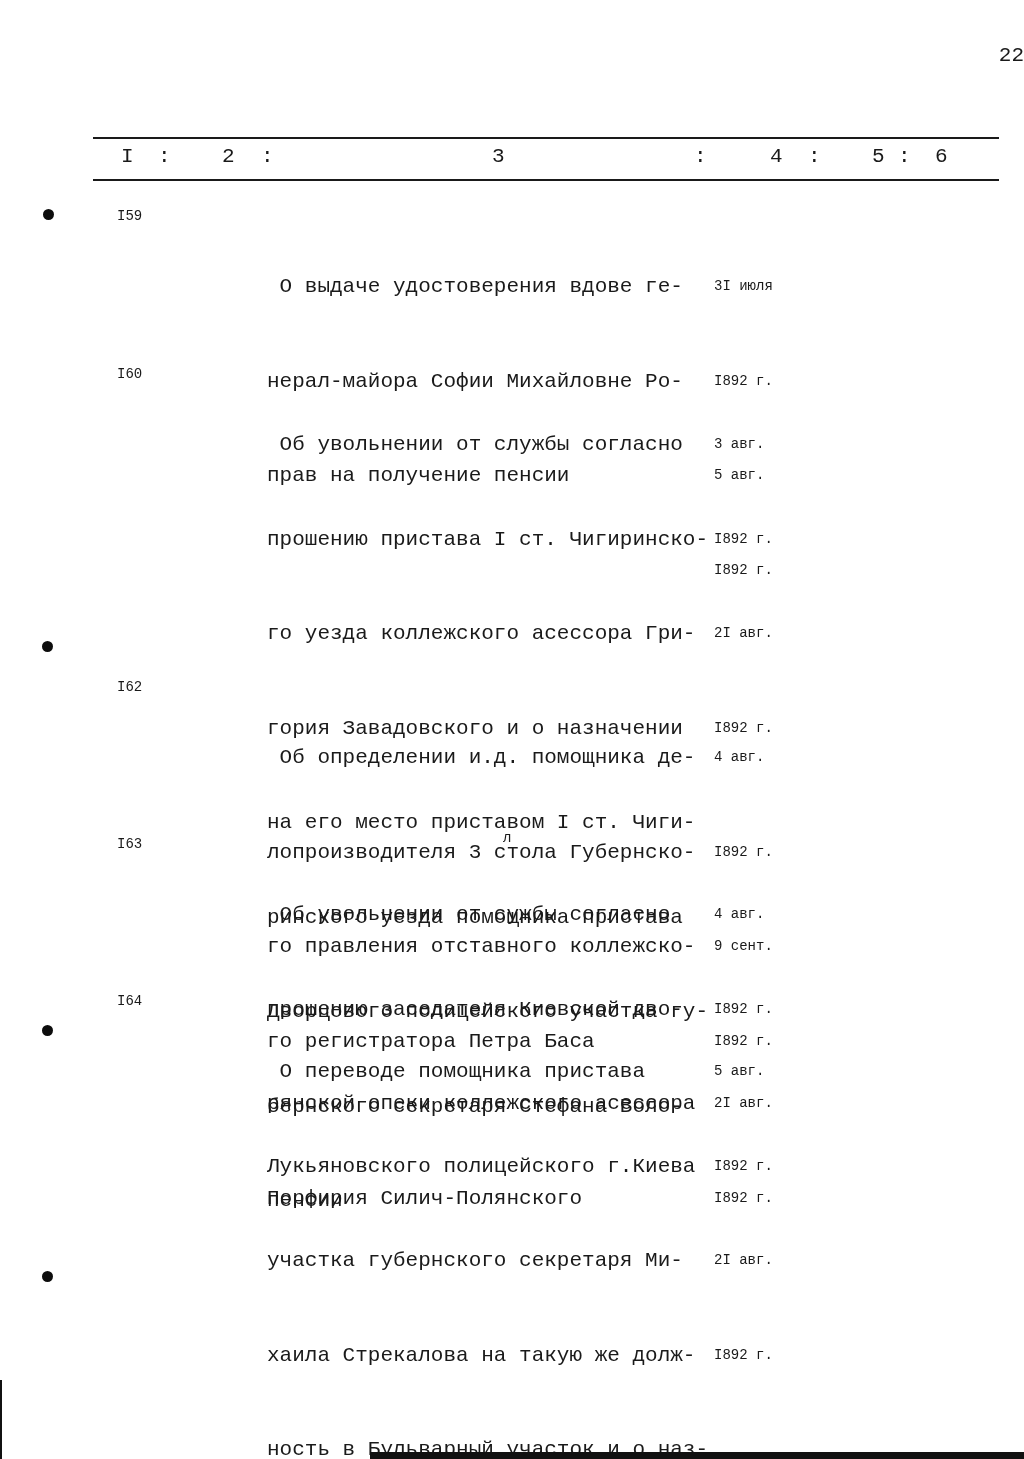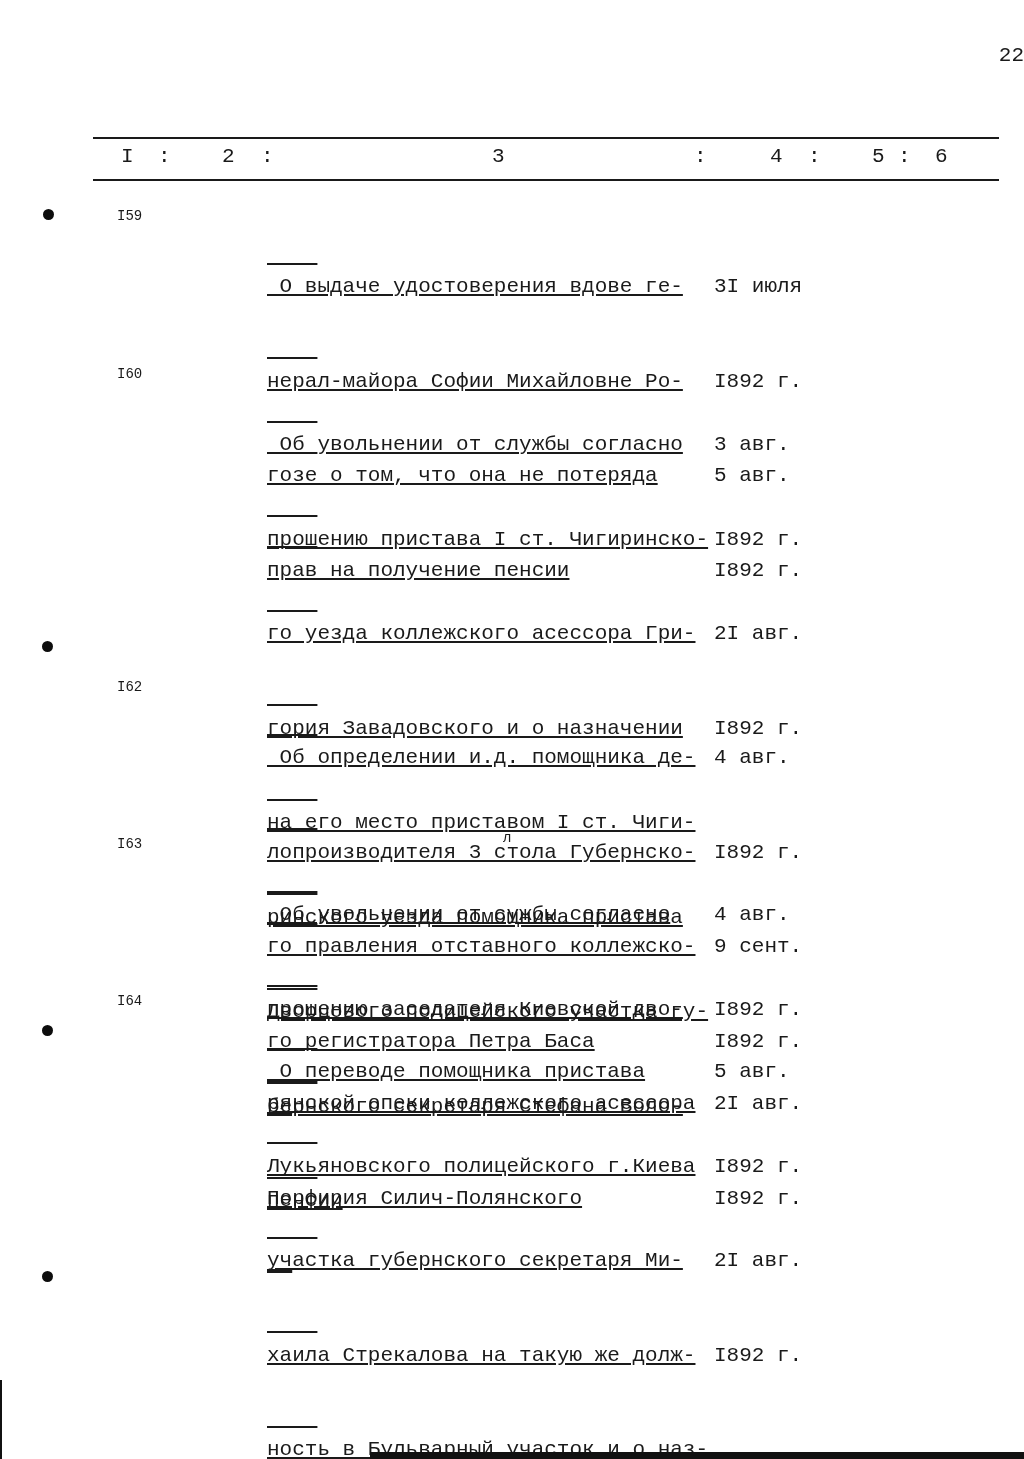--- a/index.html
+++ b/index.html
@@ -63,28 +63,27 @@
       font-size: 14px;
     }
     .record-text {
       position: absolute;
       left: 267px;
       top: 0;
       width: 450px;
       font-size: 21px;
       line-height: 31.5px;
       white-space: pre;
-      text-decoration: underline;
     }
     .record-dates {
       position: absolute;
       left: 714px;
       top: 0;
       width: 110px;
-      font-size: 21px;
+      font-size: 14px;
       line-height: 31.5px;
       white-space: pre;
     }
     .line { display: block; height: 31.5px; }
     .side-border-left {
       position: absolute;
       left: 0;
       top: 1380px;
       width: 2px;
       height: 79px;
@@ -127,21 +126,20 @@
   <span style="left:898px;">:</span>
   <span style="left:935px;">6</span>
 </div>
 <div class="rule bottom"></div>
 
 <div class="record" style="top:208px;">
   <div class="record-num">I59</div>
   <div class="record-text">
     <span class="line"> О выдаче удостоверения вдове ге-</span>
     <span class="line">нерал-майора Софии Михайловне Ро-</span>
-    <span class="line">гозе о том, что она не потеряда</span>
     <span class="line">прав на получение пенсии</span>
   </div>
   <div class="record-dates">
     <span class="line">3I июля</span>
     <span class="line">I892 г.</span>
     <span class="line">5 авг.</span>
     <span class="line">I892 г.</span>
   </div>
 </div>
 

